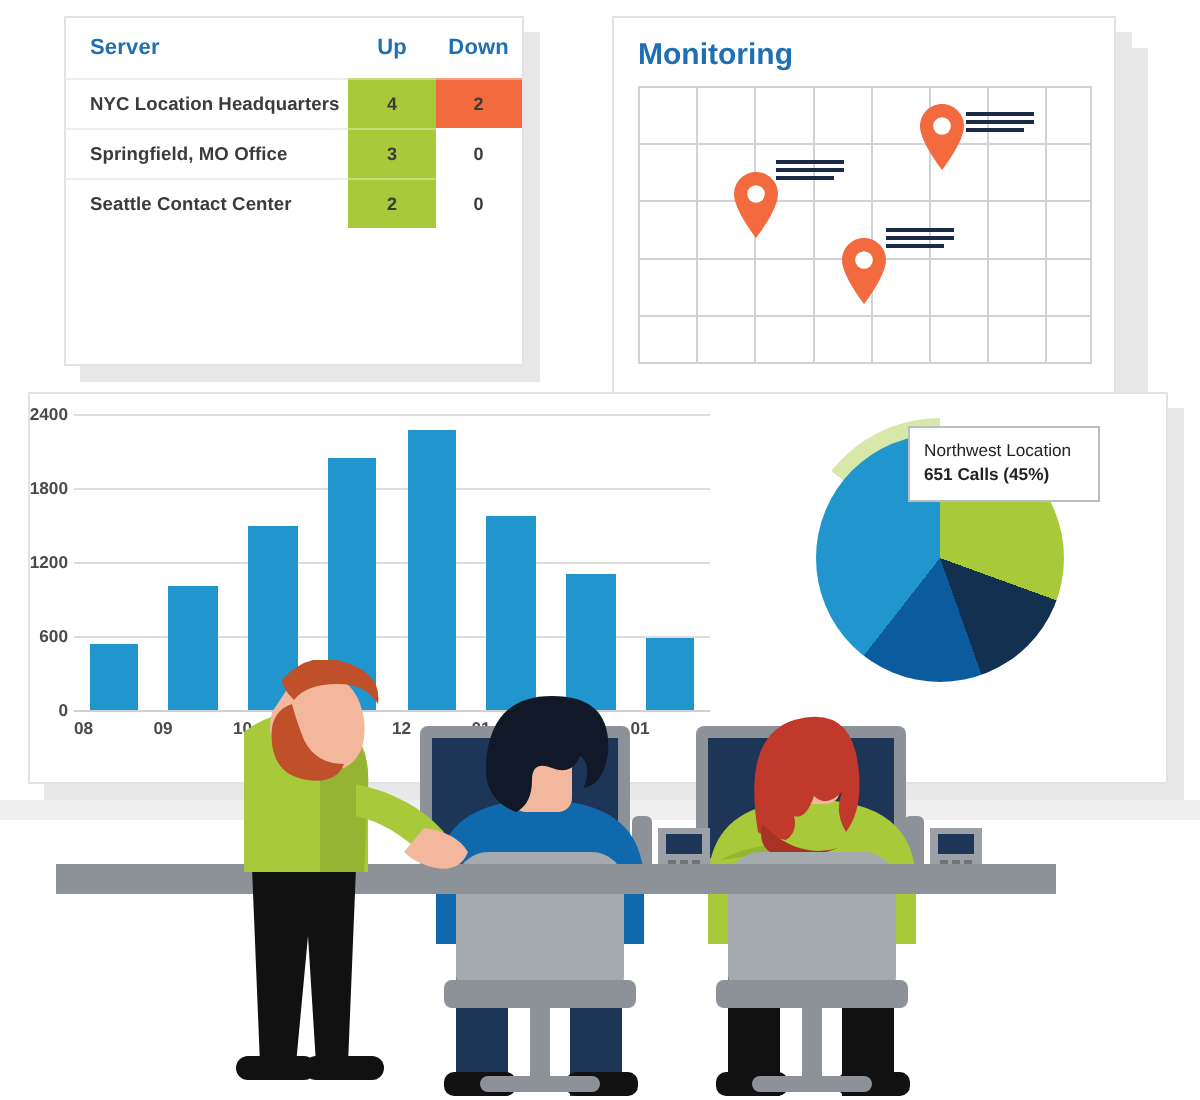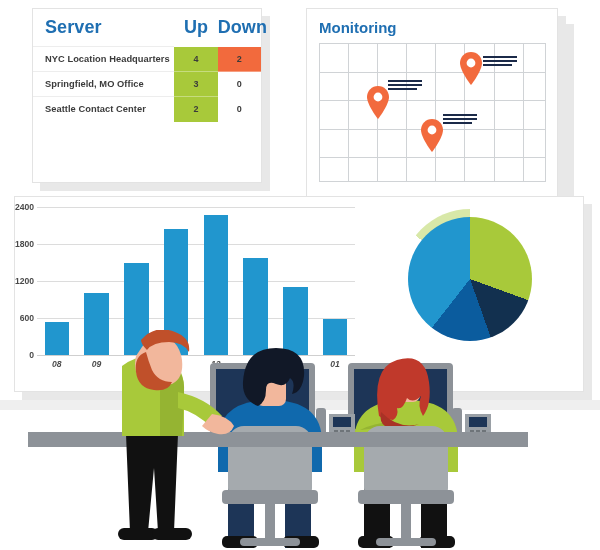--- a/index.html
+++ b/index.html
@@ -17,21 +17,21 @@
   .card {
     position: absolute;
     background: #ffffff;
     border: 1px solid #e3e3e3;
   }
 
   
   #server-card { left: 32px; top: 8px; width: 230px; height: 175px; }
   table.servers { width: 100%; border-collapse: collapse; table-layout: fixed; }
   table.servers th {
-    font-size: 18px; font-weight: bold; color: #1f6fb2;
+    font-size: 11px; font-weight: bold; color: #1f6fb2;
     text-align: left; padding: 8px 0 8px 12px; height: 30px;
     letter-spacing: .1px;
   }
   table.servers th.num { text-align: center; padding-left: 0; }
   table.servers td {
     font-size: 9.3px; color: #3b3b3b; height: 25px;
     padding-left: 12px; border-top: 1px solid #ededed;
     font-weight: bold; letter-spacing: .05px;
   }
   table.servers td.num {
@@ -72,21 +72,21 @@
   .ylab {
     position:absolute; right:100%; margin-right:3px;
     font-size:8.6px; color:#4a4a4a; transform: translateY(-50%);
     white-space:nowrap; font-weight:bold;margin-left:25px;
   }
   .gridline { position:absolute; left:0; right:0; height:1px; background:#dcdcdc; }
   .axisline { position:absolute; left:0; right:0; height:1px; background:#cfcfcf; }
   .bar { position:absolute; bottom:0; background:#2196ce; }
   .xlab {
     position:absolute; top:100%; margin-top:4px;
-    font-size:8.6px; color:#4a4a4a; text-align:center; font-weight:bold;font-style:italic;
+    font-size:8.6px; color:#4a4a4a; font-weight:bold;
   }
 
   
   #piechart { position:absolute; left:382px; top:8px; width:150px; height:150px; }
   .pie-ring {
     position:absolute; left:4px; top:4px; width:138px; height:138px;
     border-radius:50%;
   }
   .pie-disc {
     position:absolute; left:11px; top:12px; width:124px; height:124px;
@@ -206,20 +206,24 @@
         <div class="xlab" style="left: 198.75px; width: 39.75px;">01</div>
         <div class="bar" title="02: 1100" style="left: 246.053px; width: 24.645px; height: 67.8333px; background: rgb(33, 150, 206);"></div>
         <div class="xlab" style="left: 238.5px; width: 39.75px;">02</div>
         <div class="bar" title="03: 580" style="left: 285.803px; width: 24.645px; height: 35.7667px; background: rgb(33, 150, 206);"></div>
         <div class="xlab" style="left: 278.25px; width: 39.75px;">01</div>
       </div>
 
     <div id="piechart">
       <div class="pie-ring" id="pie-ring" style="background: conic-gradient(rgba(0, 0, 0, 0) 0deg, rgba(0, 0, 0, 0) 308deg, rgb(216, 232, 168) 308deg, rgb(216, 232, 168) 470deg, rgba(0, 0, 0, 0) 470deg, rgba(0, 0, 0, 0) 360deg);"></div>
       <div class="pie-disc" id="pie-disc" style="background: conic-gradient(rgb(168, 201, 58) -52deg, rgb(168, 201, 58) 110deg, rgb(18, 48, 79) 110deg, rgb(18, 48, 79) 160.4deg, rgb(11, 92, 158) 160.4deg, rgb(11, 92, 158) 218deg, rgb(33, 150, 206) 218deg, rgb(33, 150, 206) 308deg);"></div>
+      <div class="pie-tip">
+        <div class="t1">Northwest Location</div>
+        <div class="t2">651 Calls (45%)</div>
+      </div>
     </div>
   </div>
 
   <svg id="people" viewBox="0 0 600 220">
 
     <rect x="0" y="70" width="600" height="10" fill="#efefef"></rect>
 
     <g>
       <rect x="210" y="33" width="105" height="72" rx="4" fill="#8d9298"></rect>
       <rect x="216" y="39" width="93" height="60" fill="#1d3557"></rect>

